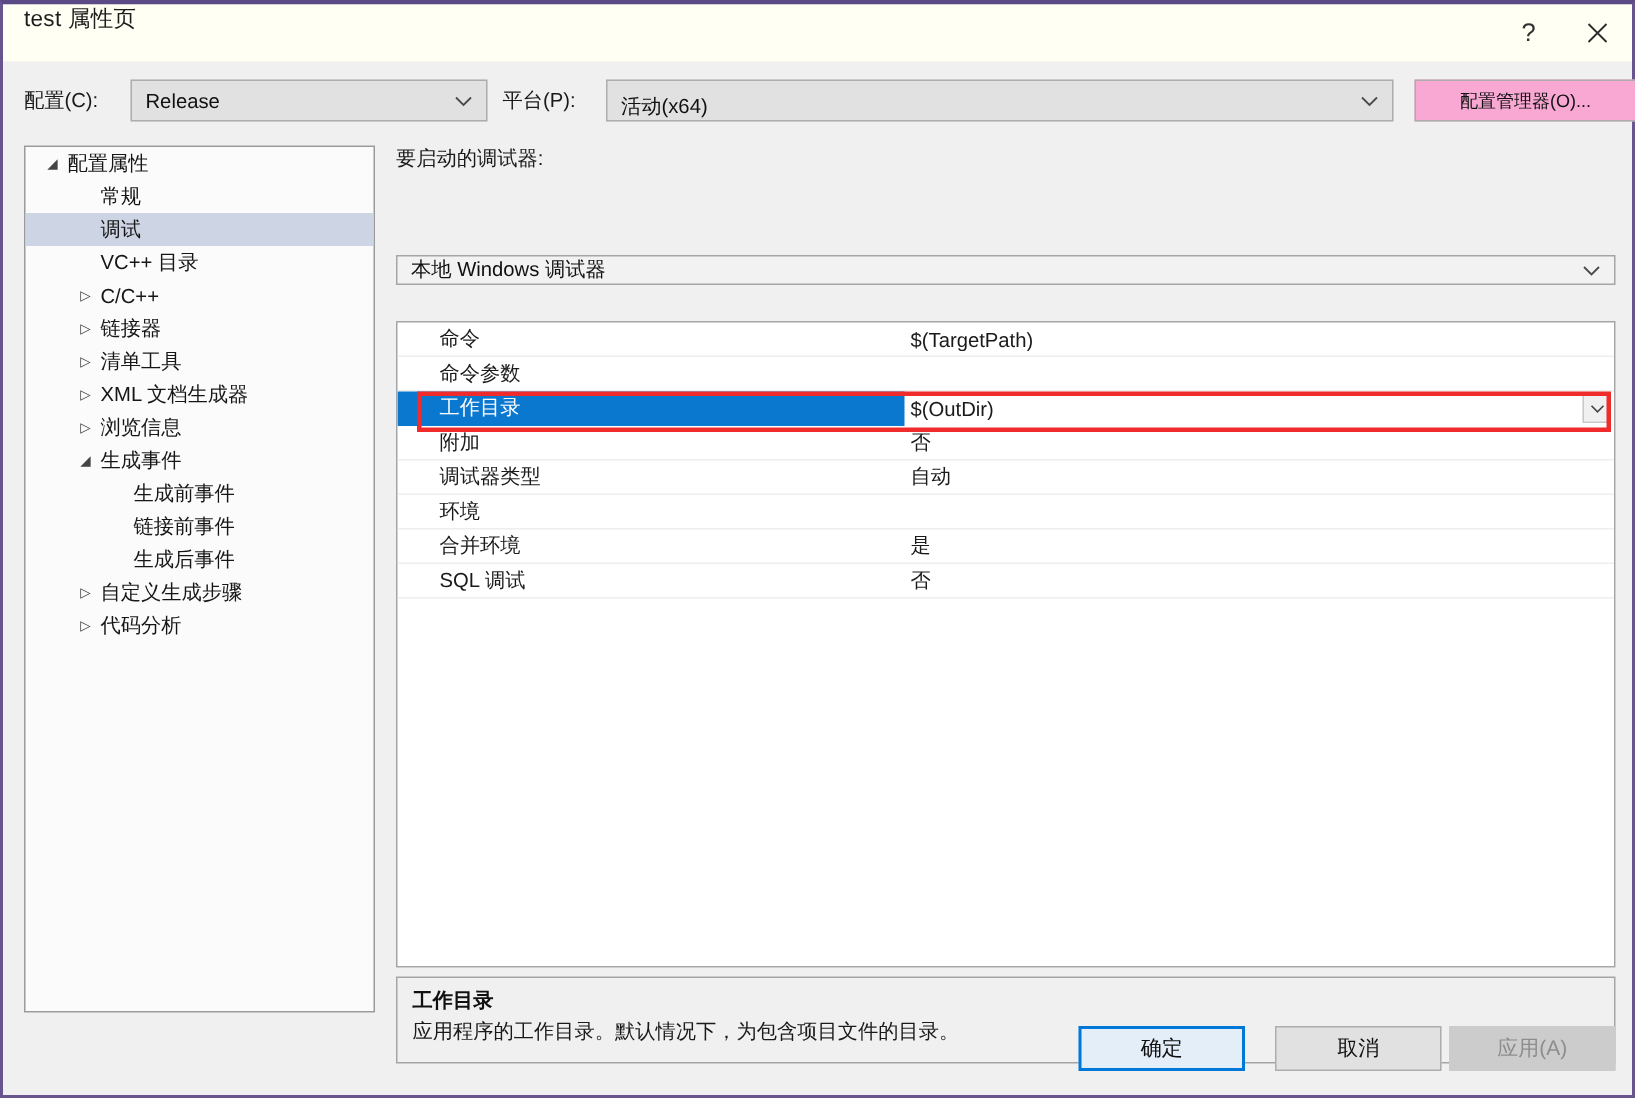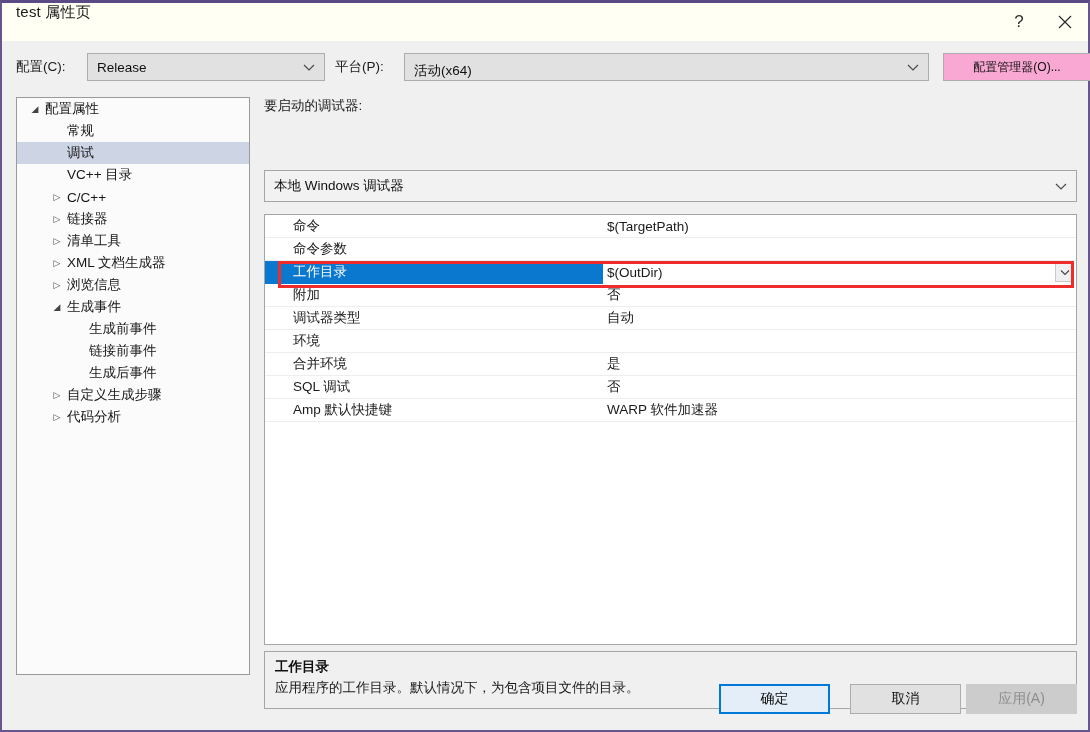--- a/index.html
+++ b/index.html
@@ -117,21 +117,21 @@
 
   
   #right-pane {
     position: absolute; left: 262px; top: 56px; right: 11px; bottom: 98px;
   }
   #launcher-label {
     position: absolute; left: 0; top: 0;
     font-size: 13.5px; color: #1a1a1a;
   }
   #launcher-combo {
-    position: absolute; left: 0; top: 73px; right: 0; height: 32px;
+    position: absolute; left: 0; top: 73px; right: 0; height: 20px;
     background: #f2f2f2;
     border: 1px solid #a5a5a5;
     display: flex; align-items: center;
     padding-left: 9px;
     font-size: 13.5px; color: #101010;
     cursor: default;
   }
   #launcher-combo .chev {
     position: absolute; right: 9px; top: 50%; transform: translateY(-50%);
     color: #4a4a4a;
@@ -373,24 +373,20 @@
               <div class="cell-value"></div>
             </div>
             <div class="grid-row">
               <div class="cell-name">合并环境</div>
               <div class="cell-value">是</div>
             </div>
             <div class="grid-row">
               <div class="cell-name">SQL 调试</div>
               <div class="cell-value">否</div>
             </div>
-            <div class="grid-row">
-              <div class="cell-name">Amp 默认快捷键</div>
-              <div class="cell-value">WARP 软件加速器</div>
-            </div>
           </div>
         <div id="sel-highlight"></div>
       </div>
     </div>
 
     <div id="desc-pane">
       <div id="desc-title">工作目录</div>
       <div id="desc-body">应用程序的工作目录。默认情况下，为包含项目文件的目录。</div>
     </div>
 

